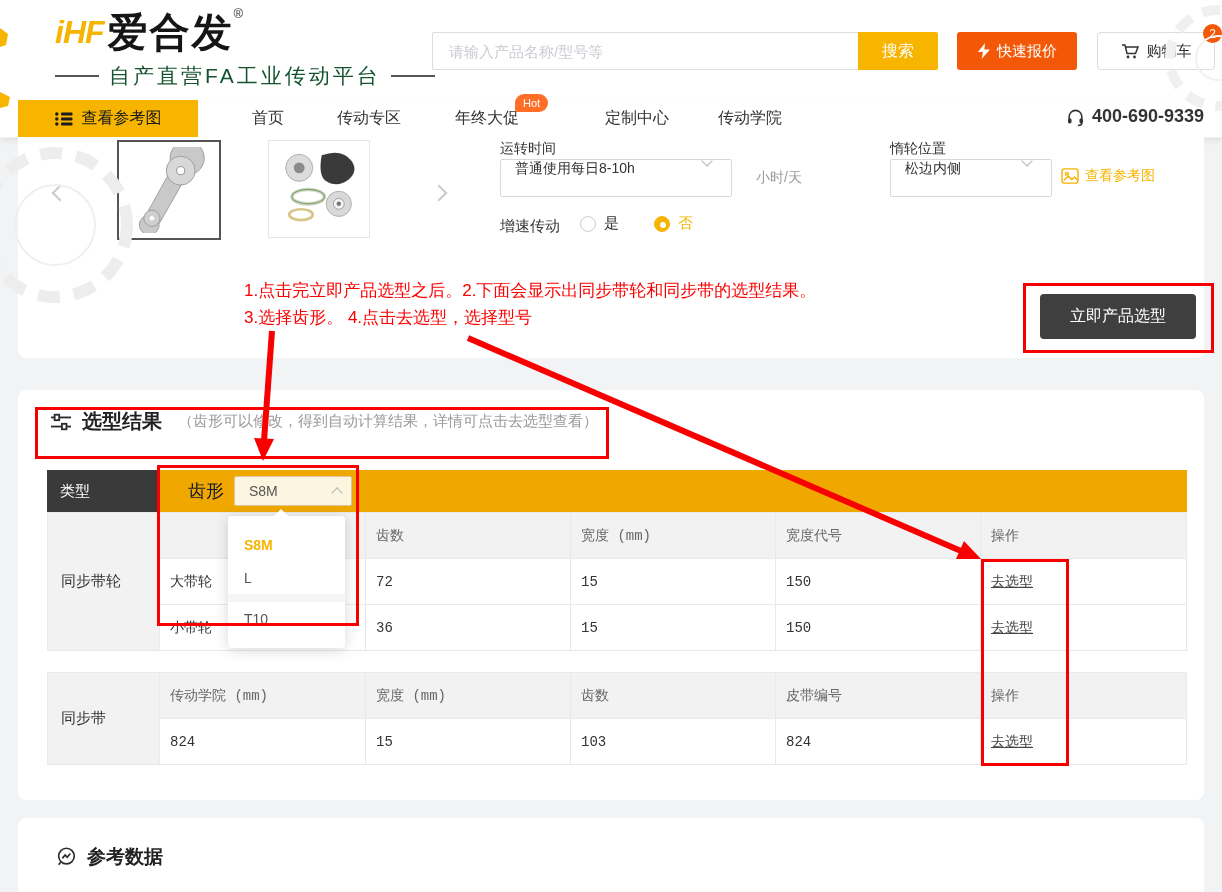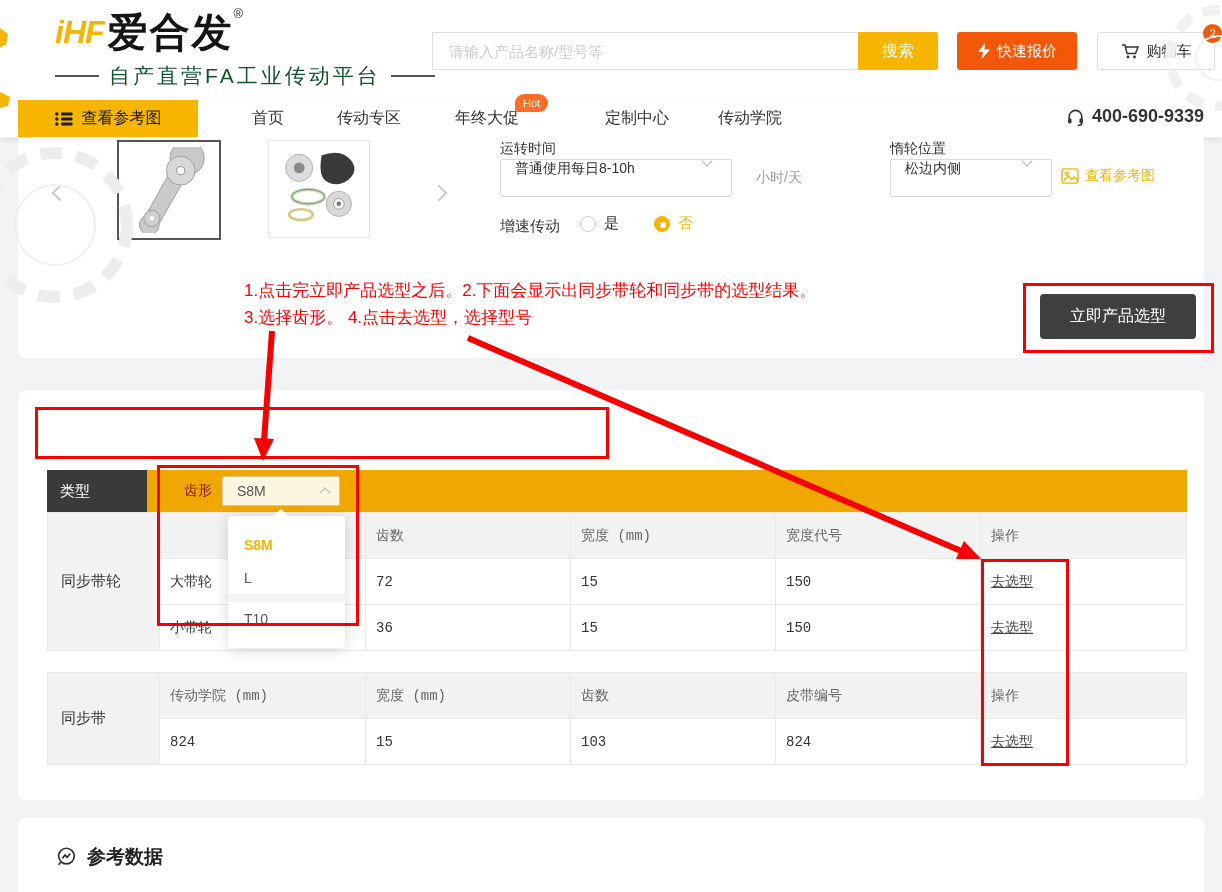--- a/index.html
+++ b/index.html
@@ -74,23 +74,23 @@
   .boxB{left:157px;top:465px;width:196px;height:155px;}
   .boxC{left:981px;top:559px;width:82px;height:201px;}
   .boxD{left:1023px;top:283px;width:185px;height:64px;}
   .submit-btn{position:absolute;left:1040px;top:294px;width:156px;height:45px;background:#3F3F3F;color:#fff;
               border:none;border-radius:4px;font-size:16px;cursor:pointer;z-index:20;font-family:inherit;}
   
   .title-row{position:absolute;left:32px;top:18px;display:flex;align-items:center;gap:10px;}
   .sec-title{font-size:20px;font-weight:bold;color:#222;}
   .sec-note{font-size:15px;color:#999;margin-left:6px;}
   .band{position:absolute;left:29px;top:80px;width:1140px;height:42px;display:flex;}
-  .type-cell{width:100px;background:#3A3A3A;color:#fff;font-size:15px;display:flex;align-items:center;padding-left:13px;box-sizing:border-box;}
+  .type-cell{width:113px;background:#3A3A3A;color:#fff;font-size:15px;display:flex;align-items:center;padding-left:13px;box-sizing:border-box;}
   .band-rest{flex:1;background:#F0A800;display:flex;align-items:center;}
-  .tooth-label{margin-left:37px;font-size:14px;color:#7f1d1d;}
+  .tooth-label{margin-left:28px;font-size:18px;color:#0f172a;}
   .tooth-select{margin-left:10px;width:118px;height:30px;background:#FCF5DF;border:1px solid #d9c79a;border-radius:2px;
                 display:flex;align-items:center;justify-content:space-between;padding:0 10px 0 14px;font-size:14px;
                 color:#555;cursor:pointer;box-sizing:border-box;}
   .tbl{position:absolute;left:29px;width:1140px;display:flex;border:1px solid #e9e9e9;box-sizing:border-box;}
   .tbl1{top:122px;}
   .tbl2{top:282px;}
   .group{width:112px;background:#f2f2f2;display:flex;align-items:center;padding-left:13px;box-sizing:border-box;
          font-size:15px;color:#333;border-right:1px solid #e9e9e9;}
   .rows{flex:1;display:flex;flex-direction:column;font-family:Liberation Mono, monospace;}
   .trow{display:flex;height:45px;}
@@ -255,20 +255,32 @@
       <span class="ylab">否</span>
     </label>
   </section>
 
   <div class="red-text" style="left:244px;top:279px;">1.点击完立即产品选型之后。2.下面会显示出同步带轮和同步带的选型结果。</div>
   <div class="red-text" style="left:244px;top:306px;">3.选择齿形。 4.点击去选型，选择型号</div>
 
   <button class="submit-btn">立即产品选型</button>
 
   <section class="card card2">
+    <div class="title-row">
+      <span style="display:flex;">
+        <svg width="22" height="20" viewBox="0 0 24 22" fill="none" stroke="#2b2b2b" stroke-width="2">
+          <path d="M1 6h22"></path>
+            <rect x="5" y="3" width="5" height="6" fill="#fff"></rect>
+          <path d="M1 16h22"></path>
+            <rect x="13" y="13" width="5" height="6" fill="#fff"></rect>
+        </svg>
+      </span>
+      <span class="sec-title">选型结果</span>
+      <span class="sec-note">（齿形可以修改，得到自动计算结果，详情可点击去选型查看）</span>
+    </div>
 
     <div class="band">
       <div class="type-cell">类型</div>
       <div class="band-rest">
         <span class="tooth-label">齿形</span>
         <div class="tooth-select">
           <span>S8M</span>
           <span class="chev chu"></span>
         </div>
       </div>

